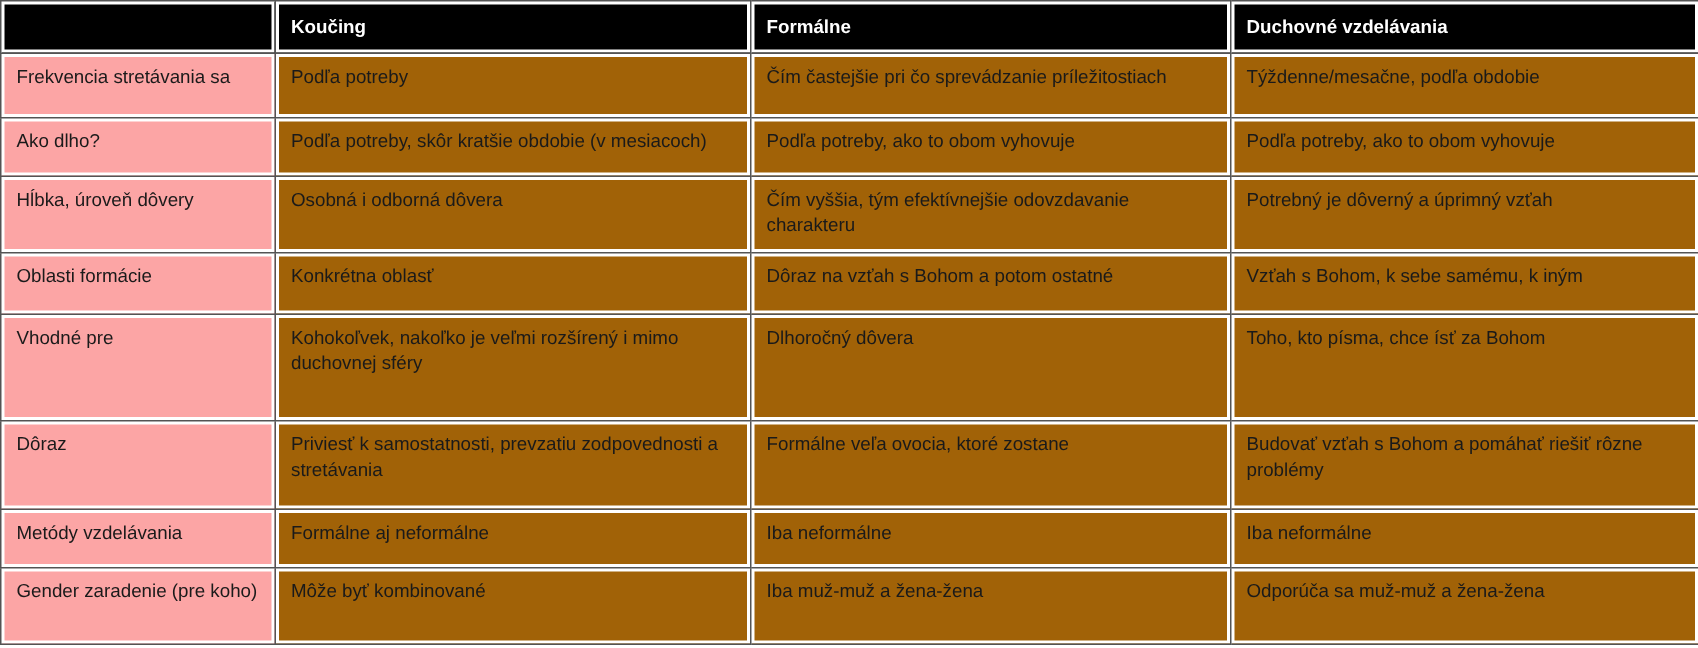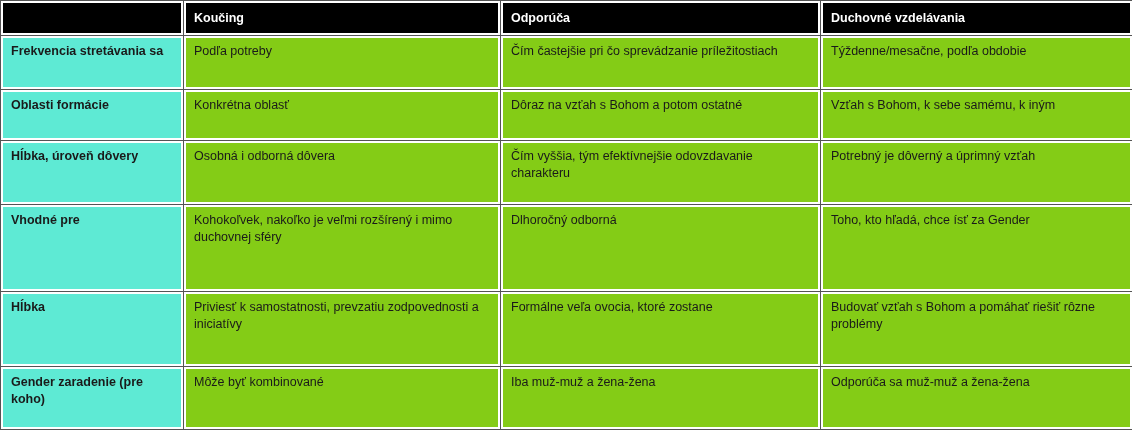--- a/index.html
+++ b/index.html
@@ -22,86 +22,98 @@
     font-size: 12.5px;
     line-height: 17px;
     color: #1a1a1a;
   }
   table.cmp th, table.cmp td {
     border: 1px solid #545454;
     vertical-align: top;
     text-align: left;
     padding: 7px 10px 5px 10px;
     overflow: hidden;
-    background: #84cc16;
+    background: #a16207;
     box-shadow: inset 0 0 0 2px #ffffff; 
     font-weight: normal;
   }
   table.cmp th.hdr {
     background: #000000;
     color: #ffffff;
     font-weight: bold;
     vertical-align: middle;
     padding-top: 4px;
     padding-bottom: 4px;
   }
   table.cmp td.label {
-    background: #5eead4;
-    font-weight: bold;
+    background: #fca5a5;
+    font-weight: normal;
   }
 </style>
 </head>
 <body>
 
 <div class="page">
   <table class="cmp">
     <colgroup>
       <col style="width:183px">
       <col style="width:317px">
       <col style="width:320px">
       <col style="width:312px">
     </colgroup>
     <thead>
       <tr style="height:35px">
         <th class="hdr"></th>
         <th class="hdr">Koučing</th>
-        <th class="hdr">Odporúča</th>
+        <th class="hdr">Formálne</th>
         <th class="hdr">Duchovné vzdelávania</th>
       </tr>
     </thead>
     <tbody>
       <tr style="height:40px">
         <td class="label">Frekvencia stretávania sa</td>
         <td>Podľa potreby</td>
         <td>Čím častejšie pri čo sprevádzanie príležitostiach</td>
         <td>Týždenne/mesačne, podľa obdobie</td>
       </tr>
-      <tr style="height:38px">
-        <td class="label">Oblasti formácie</td>
-        <td>Konkrétna oblasť</td>
-        <td>Dôraz na vzťah s Bohom a potom ostatné</td>
-        <td>Vzťah s Bohom, k sebe samému, k iným</td>
+      <tr style="height:36px">
+        <td class="label">Ako dlho?</td>
+        <td>Podľa potreby, skôr kratšie obdobie (v mesiacoch)</td>
+        <td>Podľa potreby, ako to obom vyhovuje</td>
+        <td>Podľa potreby, ako to obom vyhovuje</td>
       </tr>
       <tr style="height:38px">
         <td class="label">Hĺbka, úroveň dôvery</td>
         <td>Osobná i odborná dôvera</td>
         <td>Čím vyššia, tým efektívnejšie odovzdavanie charakteru</td>
         <td>Potrebný je dôverný a úprimný vzťah</td>
       </tr>
+      <tr style="height:38px">
+        <td class="label">Oblasti formácie</td>
+        <td>Konkrétna oblasť</td>
+        <td>Dôraz na vzťah s Bohom a potom ostatné</td>
+        <td>Vzťah s Bohom, k sebe samému, k iným</td>
+      </tr>
       <tr style="height:65px">
         <td class="label">Vhodné pre</td>
         <td>Kohokoľvek, nakoľko je veľmi rozšírený i mimo duchovnej sféry</td>
-        <td>Dlhoročný odborná</td>
-        <td>Toho, kto hľadá, chce ísť za Gender</td>
+        <td>Dlhoročný dôvera</td>
+        <td>Toho, kto písma, chce ísť za Bohom</td>
       </tr>
       <tr style="height:55px">
-        <td class="label">Hĺbka</td>
-        <td>Priviesť k samostatnosti, prevzatiu zodpovednosti a iniciatívy</td>
+        <td class="label">Dôraz</td>
+        <td>Priviesť k samostatnosti, prevzatiu zodpovednosti a stretávania</td>
         <td>Formálne veľa ovocia, ktoré zostane</td>
         <td>Budovať vzťah s Bohom a pomáhať riešiť rôzne problémy</td>
+      </tr>
+      <tr style="height:36px">
+        <td class="label">Metódy vzdelávania</td>
+        <td>Formálne aj neformálne</td>
+        <td>Iba neformálne</td>
+        <td>Iba neformálne</td>
       </tr>
       <tr style="height:47px">
         <td class="label">Gender zaradenie (pre koho)</td>
         <td>Môže byť kombinované</td>
         <td>Iba muž-muž a žena-žena</td>
         <td>Odporúča sa muž-muž a žena-žena</td>
       </tr>
     </tbody>
   </table>
 </div>

